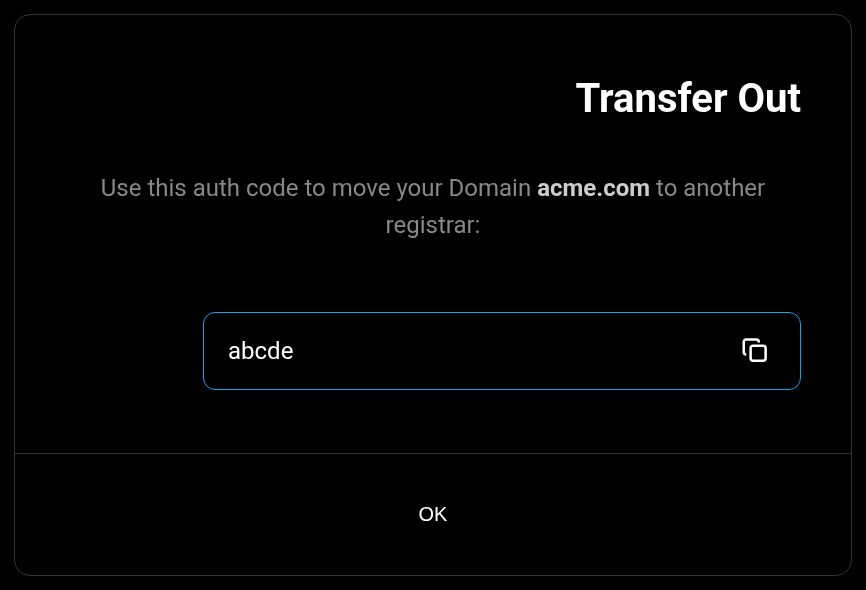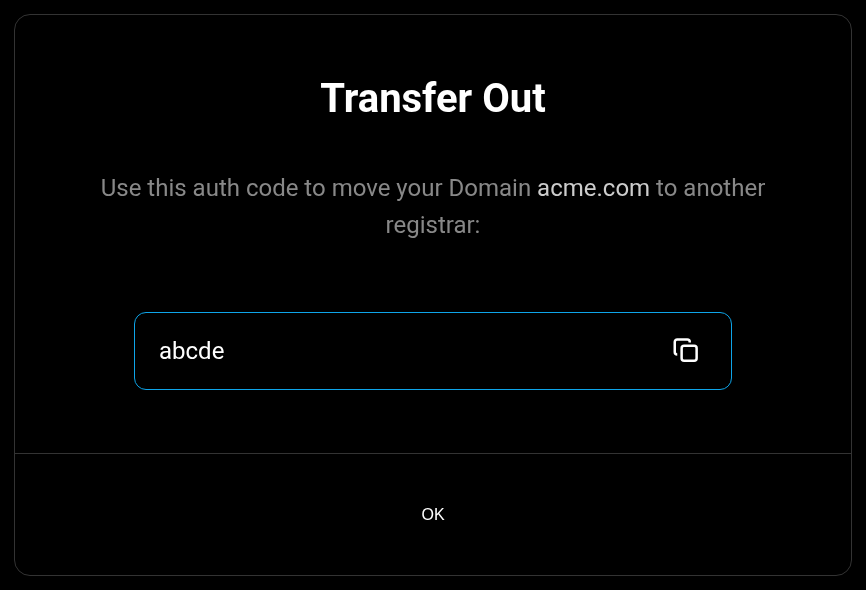--- a/index.html
+++ b/index.html
@@ -27,40 +27,40 @@
       display: flex;
       flex-direction: column;
       z-index: 10;
       overflow: hidden;
     }
     .modal-content {
       flex: 1;
       padding: 60px 50px 50px 50px;
       display: flex;
       flex-direction: column;
-      align-items: center;
+      align-items: flex-end;
     }
     .modal-title {
       color: #fff;
       font-size: 40px;
       font-weight: 700;
       text-align: center;
       margin-bottom: 48px;
     }
     .modal-description {
       color: #888;
       font-size: 24px;
       font-weight: 400;
       text-align: center;
       line-height: 1.55;
       max-width: 740px;
     }
     .modal-description .domain-name {
       color: #ccc;
-      font-weight: 400;
+      font-weight: 700;
       margin-top: 16px;
     }
     .code-field {
       margin-top: 68px;
       width: 598px;
       height: 78px;
       border: 1px solid #0ea5e9;
       border-radius: 12px;
       display: flex;
       align-items: center;
@@ -90,21 +90,21 @@
       border-top: 1px solid #333;
       height: 122px;
       display: flex;
       align-items: center;
       justify-content: center;
     }
     .ok-button {
       background: transparent;
       border: none;
       color: #fff;
-      font-size: 16px;
+      font-size: 20px;
       font-weight: 400;
       cursor: pointer;
       width: 100%;
       height: 100%;
     }
   </style>
 </head>
 <body>
 
 <div class="modal">

